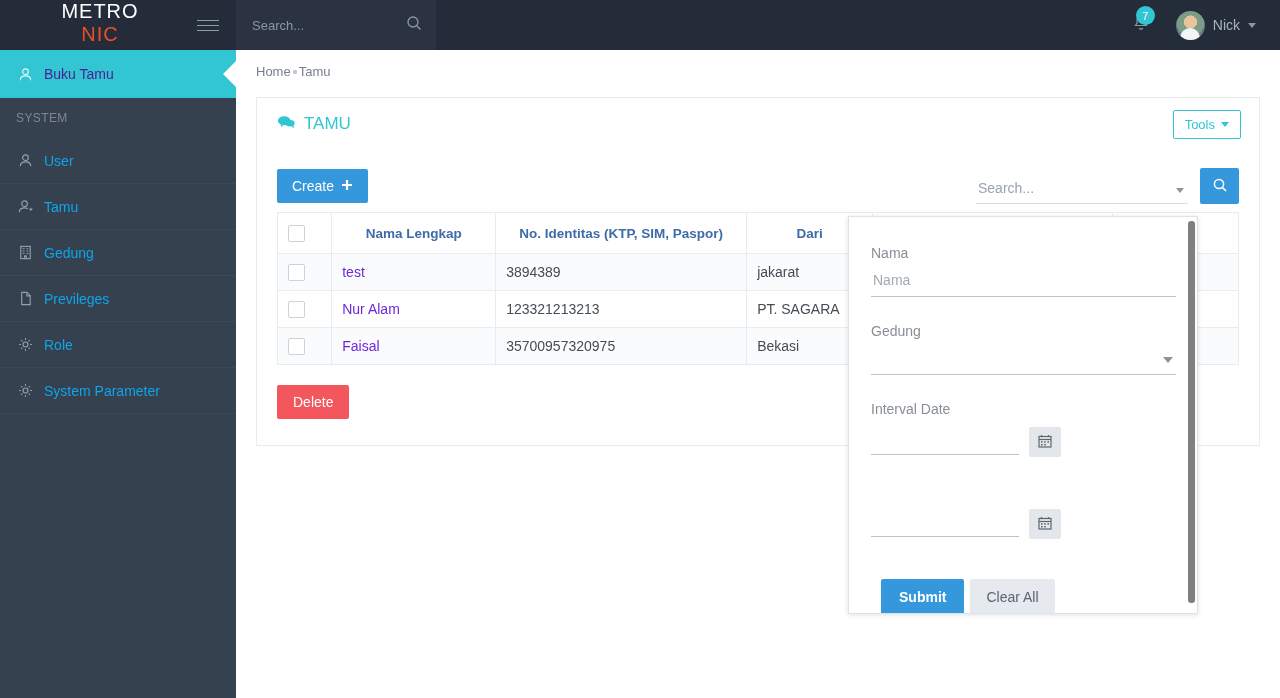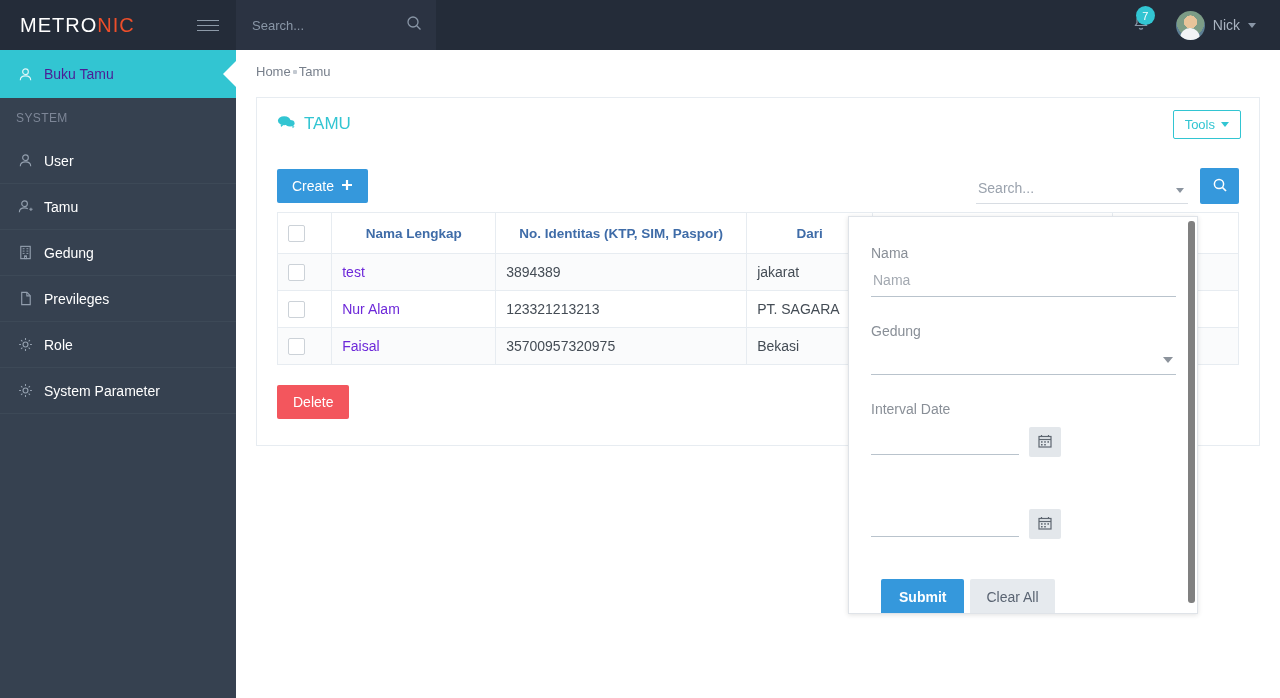--- a/index.html
+++ b/index.html
@@ -13,21 +13,21 @@
   
   .header {
     position: absolute; top: 0; left: 0;
     width: 1280px; height: 50px;
     background: #242c39;
     display: flex; align-items: center;
   }
   .brand {
     width: 180px; height: 50px;
     display: flex; align-items: center; padding-left: 20px;
-    font-size: 20px; letter-spacing: 1px; font-weight: 400;
+    font-size: 20px; letter-spacing: 1px; font-weight: 400; flex-direction: column;
   }
   .brand .m1 { color: #ffffff; }
   .brand .m2 { color: #ed4e2a; }
   .hamburger {
     width: 56px; height: 50px;
     display: flex; flex-direction: column; align-items: center; justify-content: center;
     gap: 4px; cursor: pointer;
   }
   .hamburger span { display: block; width: 22px; height: 1px; background: #8d9aa8; }
   .hdr-search {
@@ -66,21 +66,21 @@
 
   
   .sidebar {
     position: absolute; top: 50px; left: 0;
     width: 236px; height: 648px;
     background: #364150;
   }
   .nav-item {
     height: 46px; display: flex; align-items: center;
     padding-left: 16px; gap: 10px;
-    color: #ffffff; font-size: 14px; cursor: pointer;
+    color: #0ea5e9; font-size: 14px; cursor: pointer;
     border-bottom: 1px solid #3d4957;
     position: relative;
   }
   .nav-item .ic { width: 18px; display: flex; justify-content: center; opacity: .85; }
   .nav-item.active {
     background: #32c5d2; color: #4c1d95; border-bottom: 0; height: 48px;
   }
   .nav-item.active .arrow {
     position: absolute; right: 0; top: 50%; transform: translateY(-50%);
     width: 0; height: 0;

